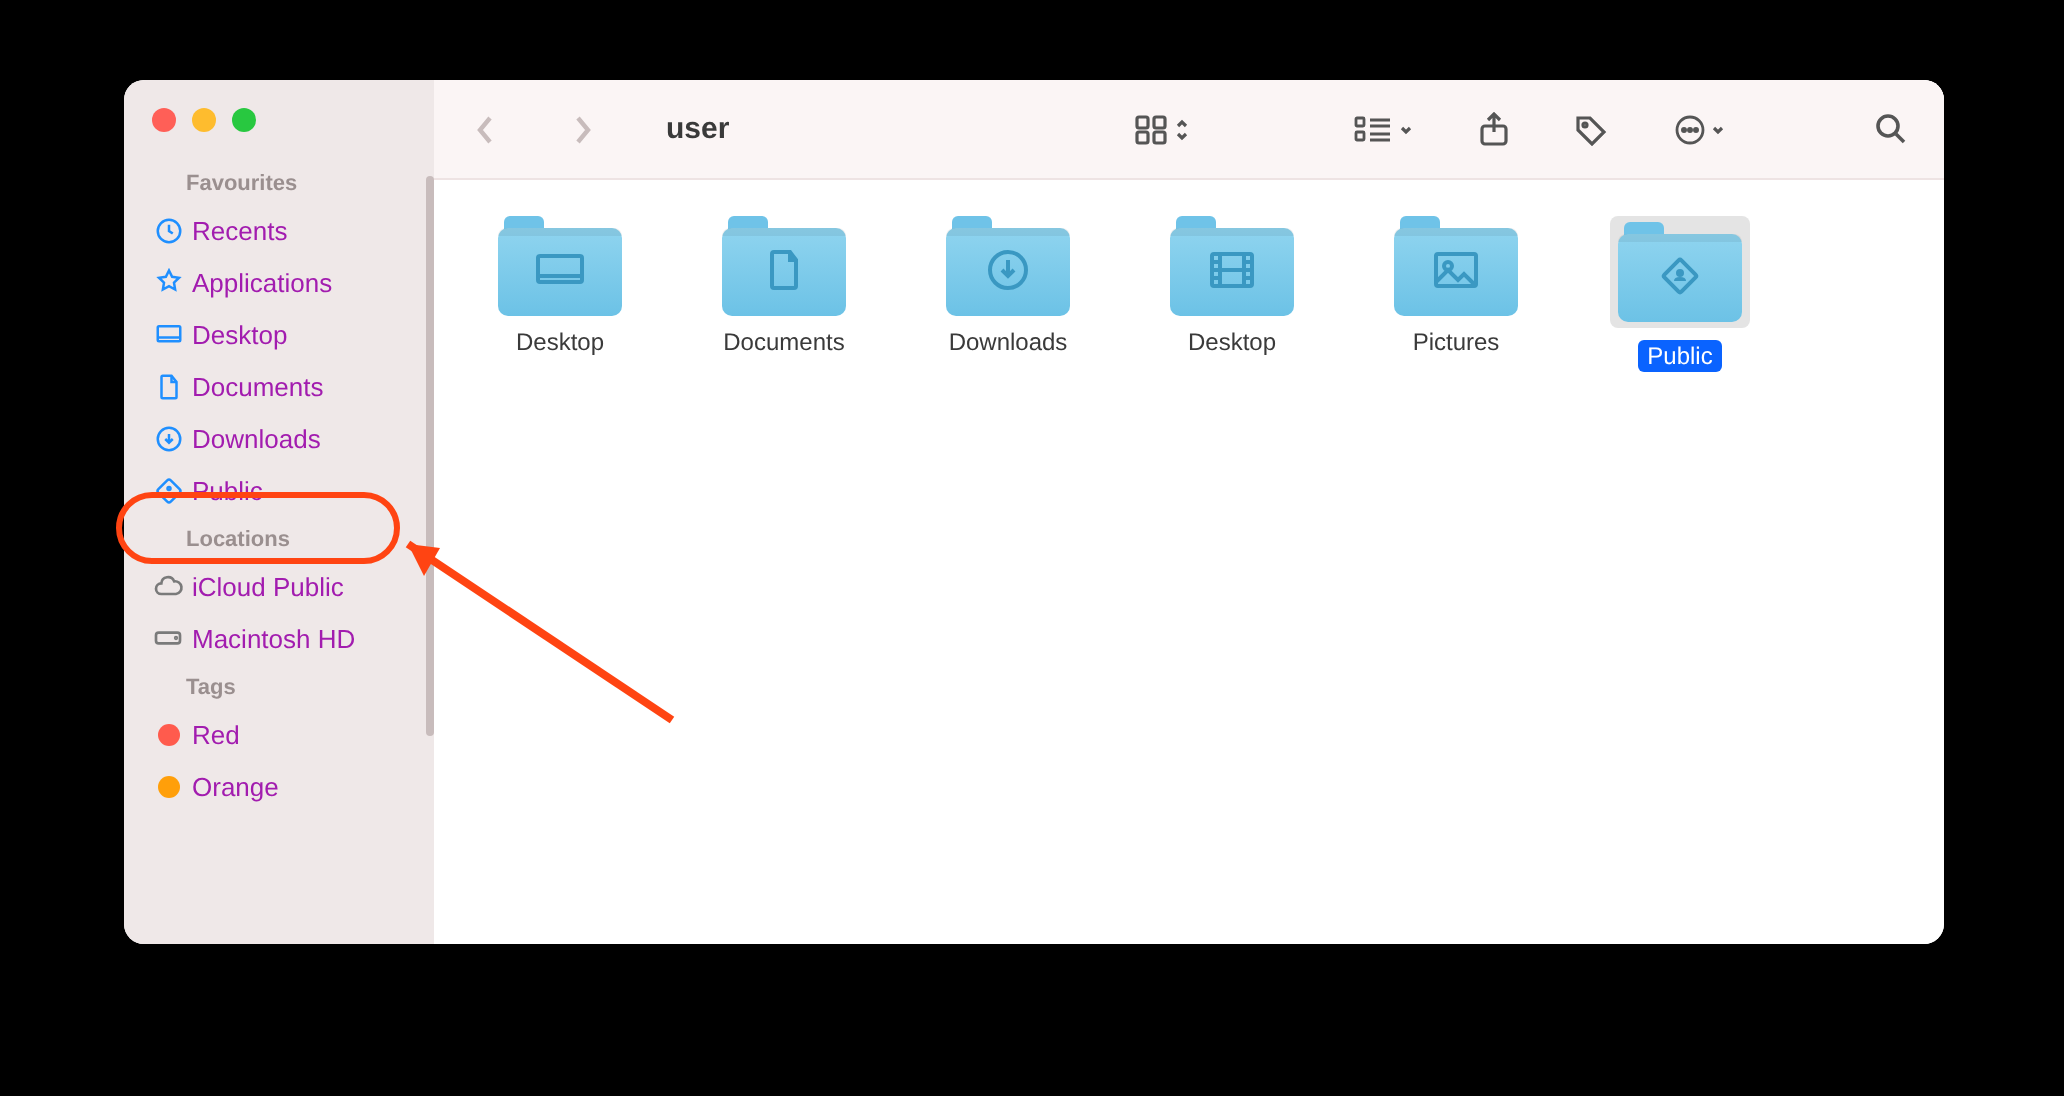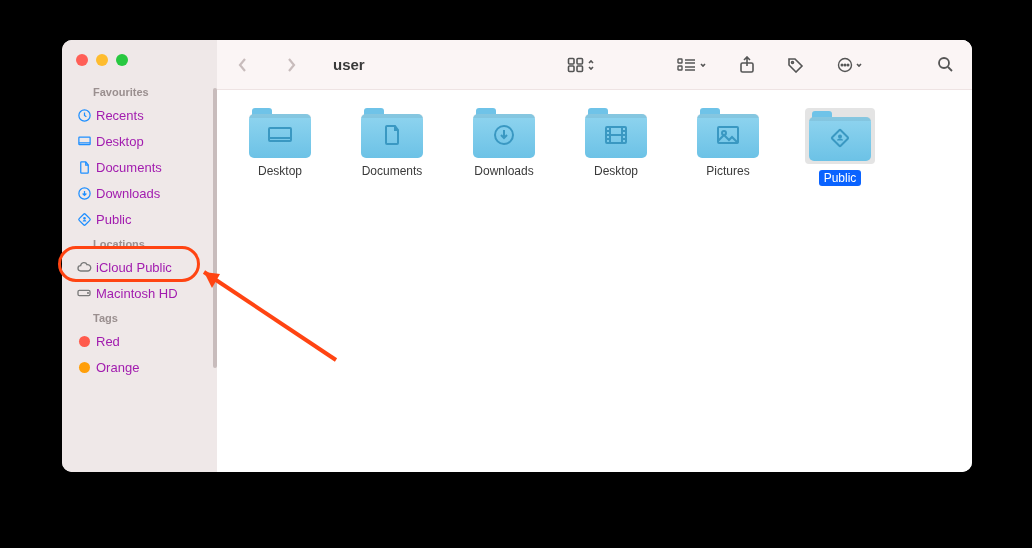--- a/index.html
+++ b/index.html
@@ -220,20 +220,28 @@
     <div class="side-item">
       <span class="ic">
         <svg width="15" height="15" viewBox="0 0 24 24" fill="none" stroke="currentColor" stroke-width="2">
             <circle cx="12" cy="12" r="9"></circle>
             <path d="M12 7v5l3 2"></path>
           </svg>
       </span>
       <span>Recents</span>
     </div>
 
+    <div class="side-item">
+      <span class="ic">
+        <svg width="15" height="15" viewBox="0 0 24 24" fill="none" stroke="currentColor" stroke-width="2">
+            <path d="M12 2l2.5 5 5.5.8-4 3.9.9 5.5L12 14.6 7.1 17.2 8 11.7 4 7.8 9.5 7 12 2z"></path>
+          </svg>
+      </span>
+      <span>Applications</span>
+    </div>
 
     <div class="side-item">
       <span class="ic">
         <svg width="15" height="15" viewBox="0 0 24 24" fill="none" stroke="currentColor" stroke-width="2">
             <rect x="3" y="5" width="18" height="12" rx="1"></rect>
             <path d="M3 14h18"></path>
           </svg>
       </span>
       <span>Desktop</span>
     </div>

